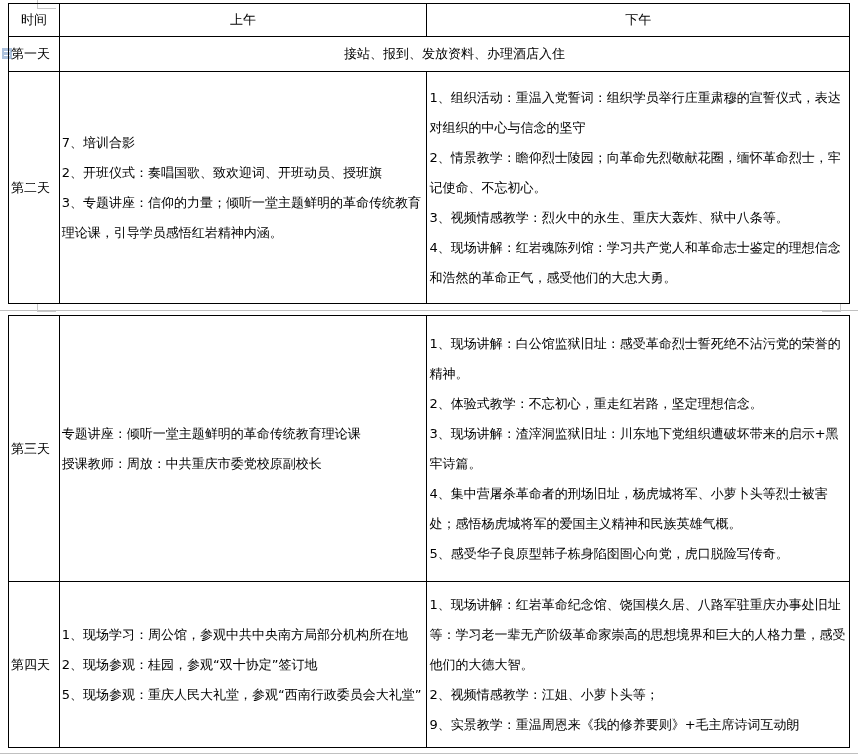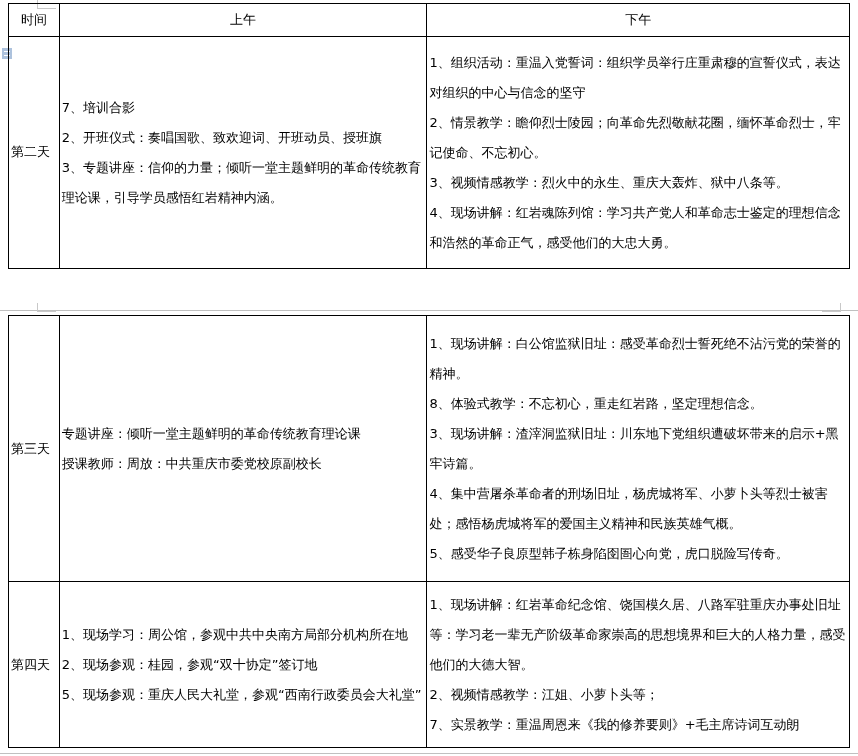--- a/index.html
+++ b/index.html
@@ -44,21 +44,25 @@
       <col class="col-am">
       <col class="col-pm">
     </colgroup>
   <tbody>
       <tr class="hdr">
     <td class="center" style="height:32px;">时间</td>
     <td class="center">上午</td>
     <td class="center">下午</td>
   </tr>
   <tr>
-    <td style="height:231px;font-family:Liberation Mono, monospace;">第二天</td>
+    <td style="height:34px;">第一天</td>
+    <td colspan="2" class="center">接站、报到、发放资料、办理酒店入住</td>
+  </tr>
+  <tr>
+    <td style="height:231px;">第二天</td>
     <td class="cell-text">7、培训合影
 2、开班仪式：奏唱国歌、致欢迎词、开班动员、授班旗
 3、专题讲座：信仰的力量；倾听一堂主题鲜明的革命传统教育理论课，引导学员感悟红岩精神内涵。</td>
     <td class="cell-text">1、组织活动：重温入党誓词：组织学员举行庄重肃穆的宣誓仪式，表达对组织的中心与信念的坚守
 2、情景教学：瞻仰烈士陵园；向革命先烈敬献花圈，缅怀革命烈士，牢记使命、不忘初心。
 3、视频情感教学：烈火中的永生、重庆大轰炸、狱中八条等。
 4、现场讲解：红岩魂陈列馆：学习共产党人和革命志士鉴定的理想信念和浩然的革命正气，感受他们的大忠大勇。</td>
   </tr>
 </tbody>
   </table>
@@ -68,28 +72,28 @@
       <col class="col-time">
       <col class="col-am">
       <col class="col-pm">
     </colgroup>
   <tbody>
       <tr>
     <td style="height:265px;margin-left:10px;">第三天</td>
     <td class="cell-text">专题讲座：倾听一堂主题鲜明的革命传统教育理论课
 授课教师：周放：中共重庆市委党校原副校长</td>
     <td class="cell-text">1、现场讲解：白公馆监狱旧址：感受革命烈士誓死绝不沾污党的荣誉的精神。
-8、体验式教学：不忘初心，重走红岩路，坚定理想信念。
+2、体验式教学：不忘初心，重走红岩路，坚定理想信念。
 3、现场讲解：渣滓洞监狱旧址：川东地下党组织遭破坏带来的启示+黑牢诗篇。
 4、集中营屠杀革命者的刑场旧址，杨虎城将军、小萝卜头等烈士被害处；感悟杨虎城将军的爱国主义精神和民族英雄气概。
 5、感受华子良原型韩子栋身陷囹圄心向党，虎口脱险写传奇。</td>
   </tr>
   <tr>
     <td style="height:165px;">第四天</td>
     <td class="cell-text">1、现场学习：周公馆，参观中共中央南方局部分机构所在地
 2、现场参观：桂园，参观“双十协定”签订地
 5、现场参观：重庆人民大礼堂，参观“西南行政委员会大礼堂”</td>
     <td class="cell-text">1、现场讲解：红岩革命纪念馆、饶国模久居、八路军驻重庆办事处旧址等：学习老一辈无产阶级革命家崇高的思想境界和巨大的人格力量，感受他们的大德大智。
 2、视频情感教学：江姐、小萝卜头等；
-7、实景教学：重温周恩来《我的修养要则》+毛主席诗词互动朗</td>
+9、实景教学：重温周恩来《我的修养要则》+毛主席诗词互动朗</td>
   </tr>
 </tbody>
   </table>
 
 </body></html>

